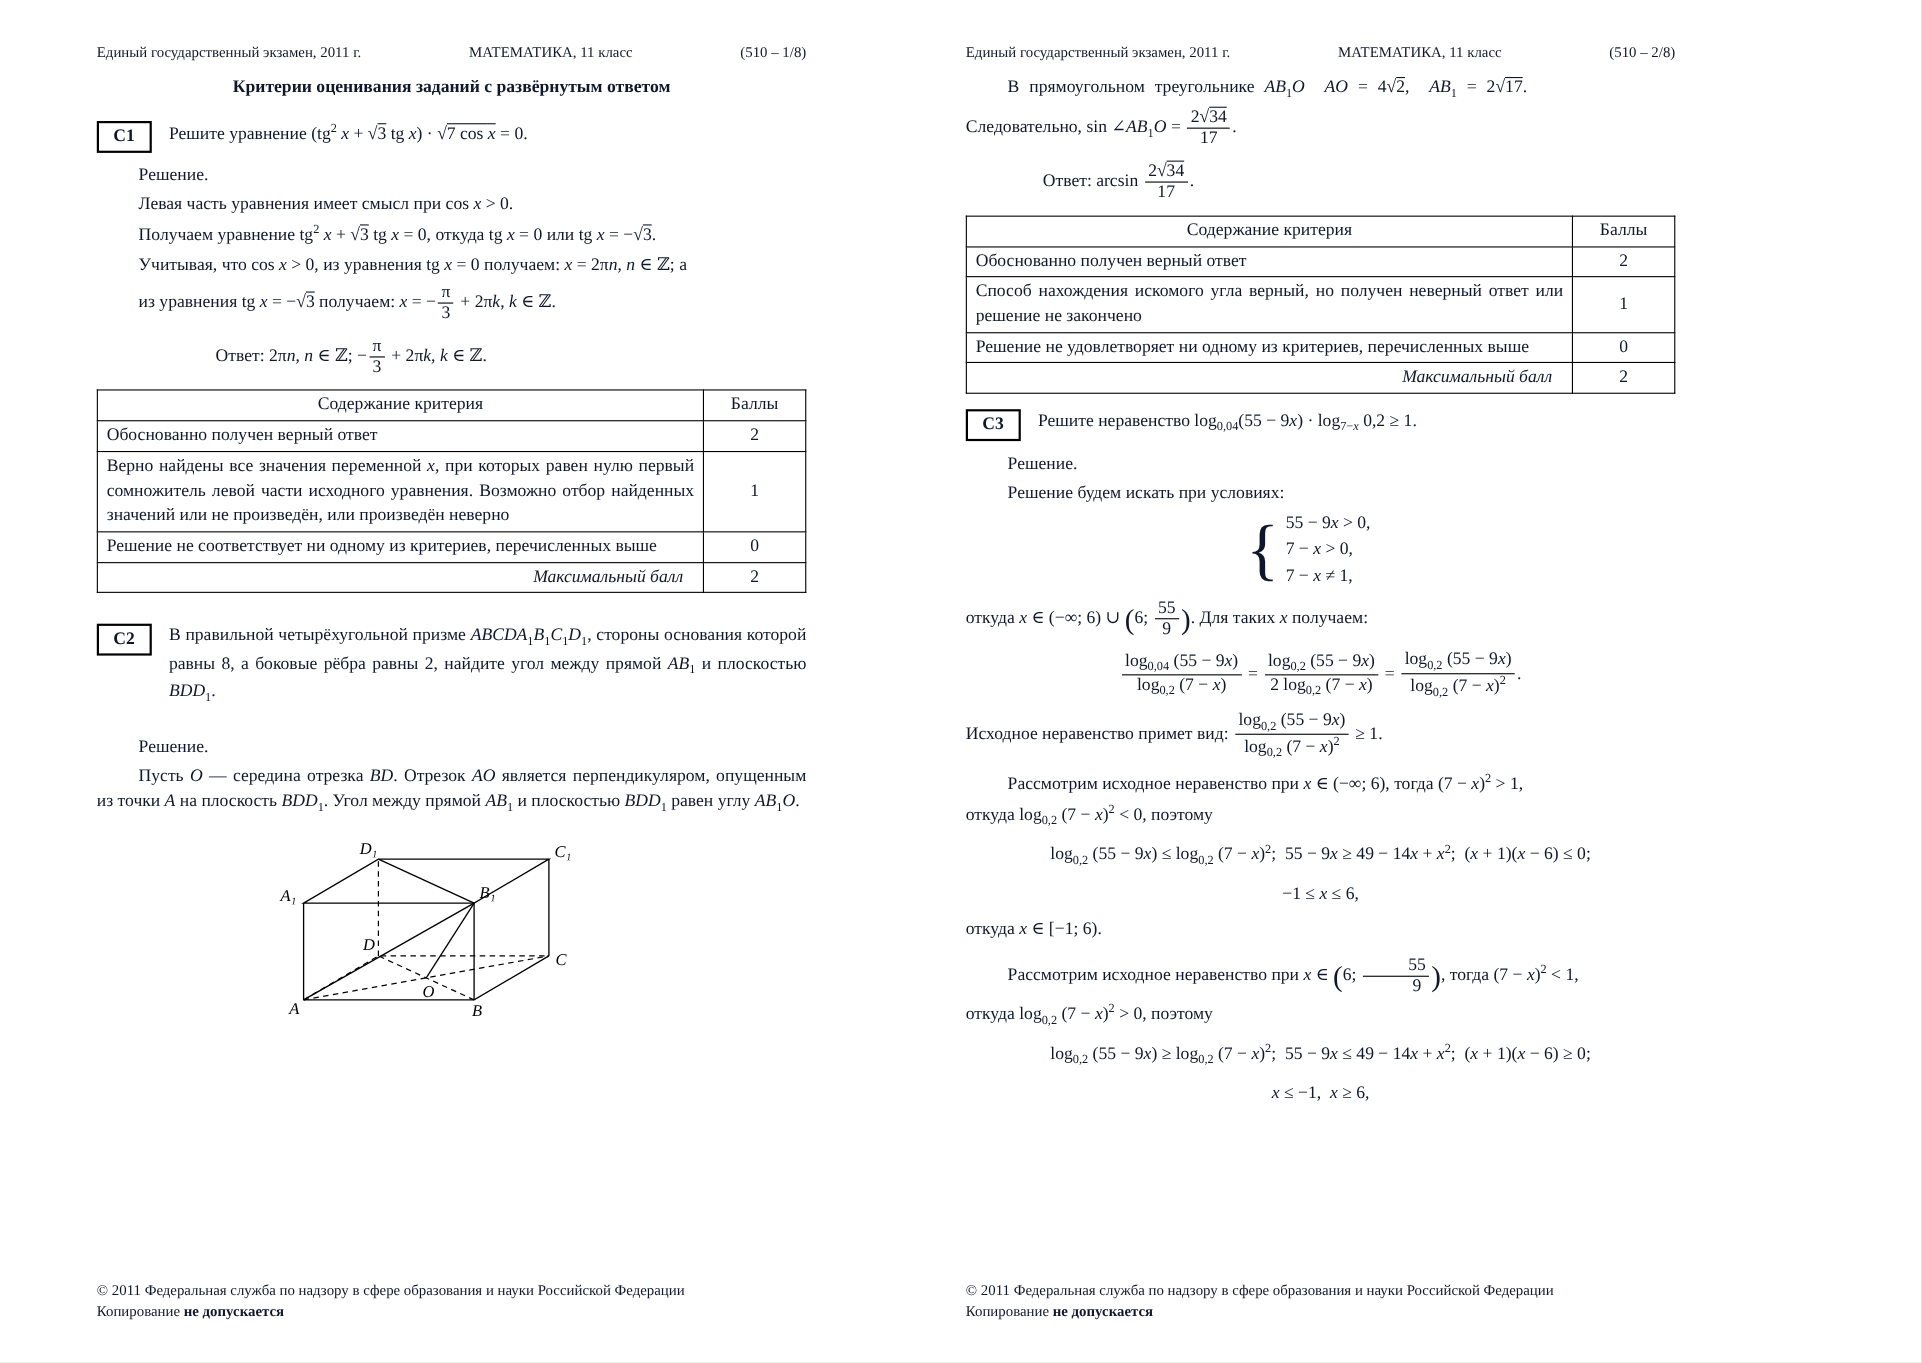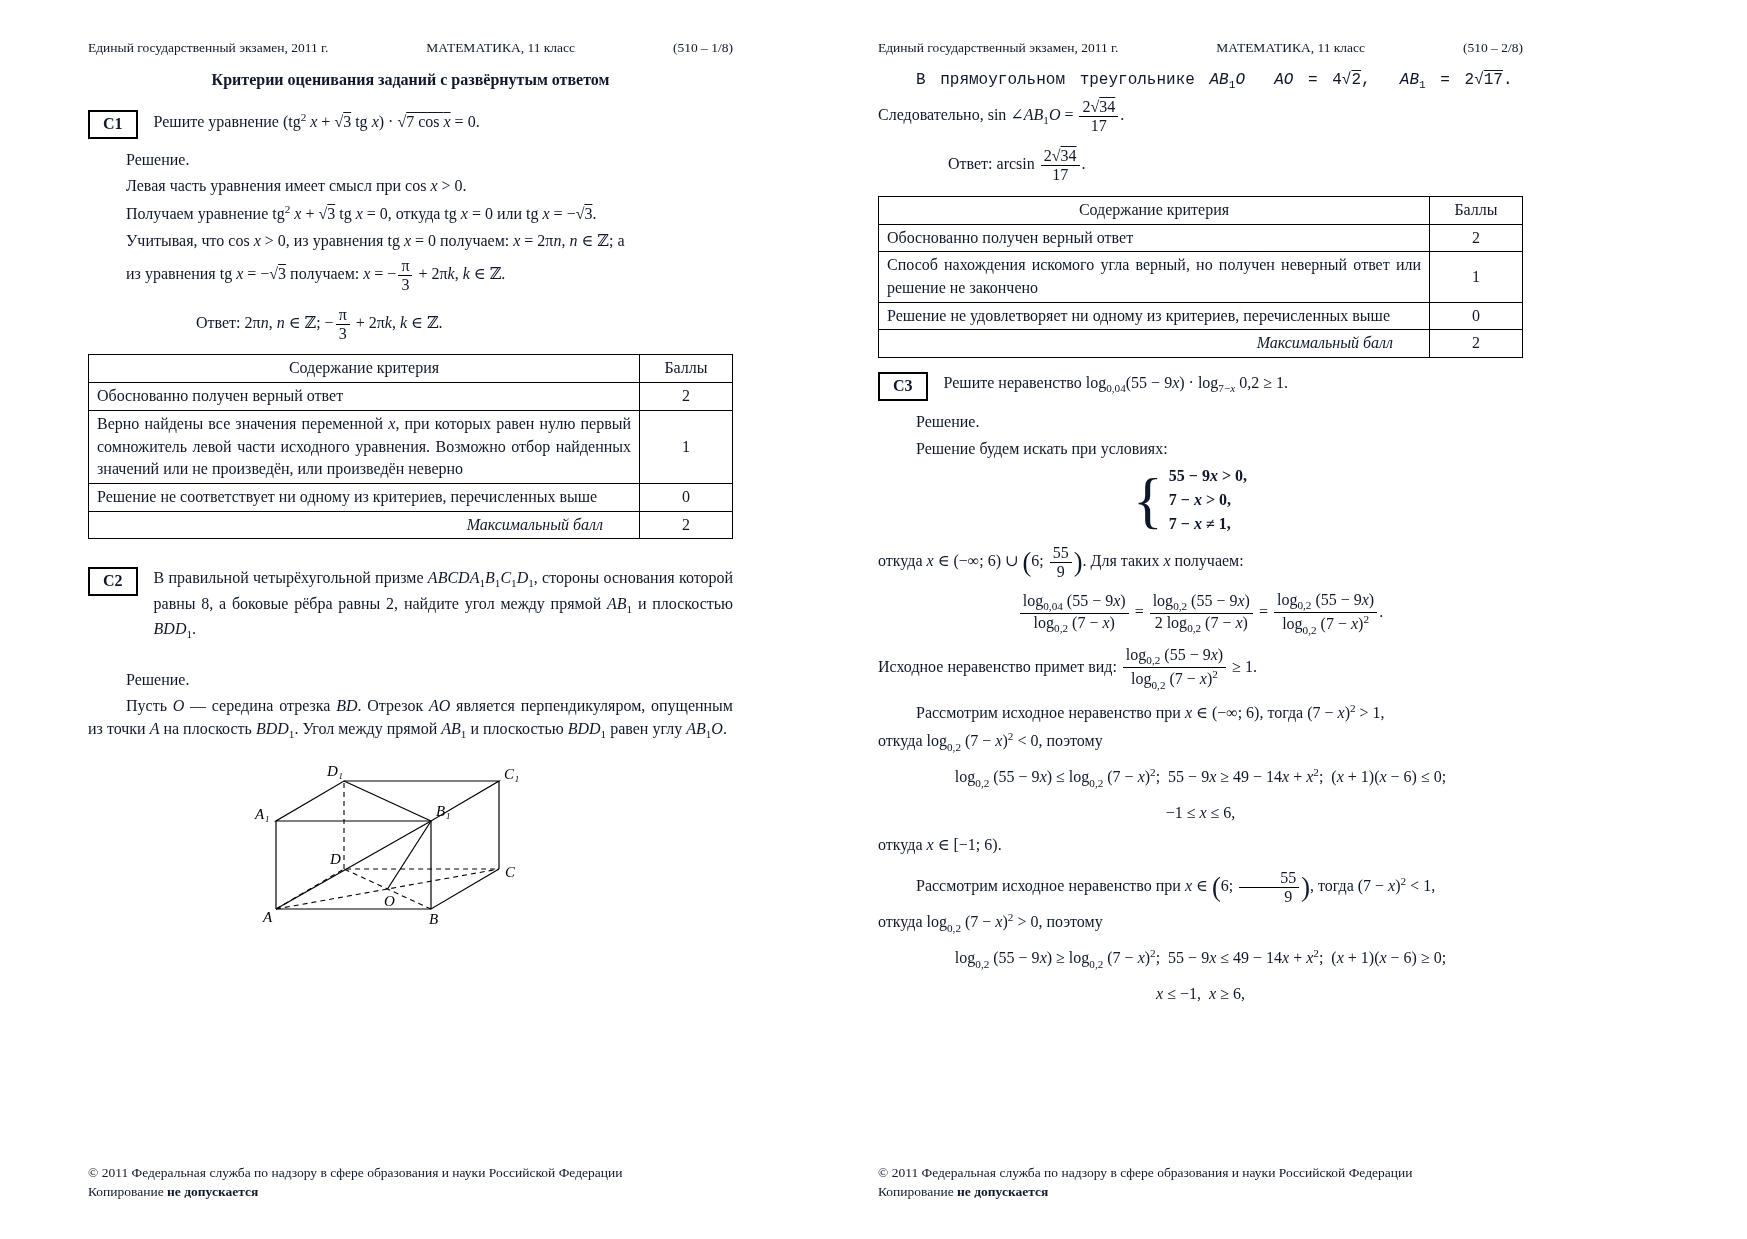--- a/index.html
+++ b/index.html
@@ -12,39 +12,39 @@
   .page2{left:878px;}
   .pheader{display:flex;justify-content:space-between;align-items:baseline;font-size:13.5px;margin-bottom:12px;}
   .doc-title{font-weight:bold;text-align:center;font-size:16px;margin:8px 0 18px;}
   .prob{display:flex;align-items:flex-start;margin:14px 0 10px;}
   .plabel{border:2px solid #000;font-weight:bold;padding:1px 13px;margin-right:16px;flex:0 0 auto;}
   .ptext{flex:1;text-align:justify;}
   .solblock{margin-left:38px;}
   .outdent{margin-left:-38px;}
   .ind{text-indent:38px;}
   .just{text-align:justify;}
-  .ws{word-spacing:5px;font-family:Liberation Mono, monospace;}
+  .ws{word-spacing:5px;}
   .sline{margin:4px 0;}
   .ans{margin:12px 0 12px 70px;}
   .crit{border-collapse:collapse;width:100%;margin:10px 0 14px;}
   .crit td{border:1.5px solid #000;padding:2px 8px;vertical-align:middle;}
   .crit .sc{width:76px;text-align:center;}
   .crit .ch{text-align:center;}
-  .crit .total{text-align:right;font-style:italic;padding-right:36px;}
+  .crit .total{text-align:right;font-style:italic;padding-right:18px;}
   .frac{display:inline-block;vertical-align:middle;text-align:center;line-height:1.12;padding:0 2px;}
   .frac .num{display:block;border-bottom:1.2px solid #000;padding:0 3px;}
   .frac .den{display:block;padding:0 3px;}
   .ov{text-decoration:overline;}
   sup{font-size:70%;}
   sub{font-size:70%;}
   .bp{font-size:165%;vertical-align:middle;line-height:0;}
   .eqc{text-align:center;margin:10px 0;}
   .system{display:flex;align-items:center;margin:2px 0 2px 255px;}
   .brace{font-size:62px;line-height:1;margin-right:6px;font-weight:400;}
-  .sysline{display:block;line-height:1.5;font-weight:bold;}
+  .sysline{display:block;line-height:1.5;}
   .figwrap{text-align:center;margin:18px 0 0;}
   .pfooter{position:absolute;left:0;right:0;bottom:6px;text-align:left;font-size:13.5px;line-height:1.4;}
   svg text{font-family:"Liberation Serif","DejaVu Serif",serif;font-style:italic;font-size:15px;}
 </style>
 </head>
 <body>
 
 <div class="sheet">
 
   <div class="page page1">

